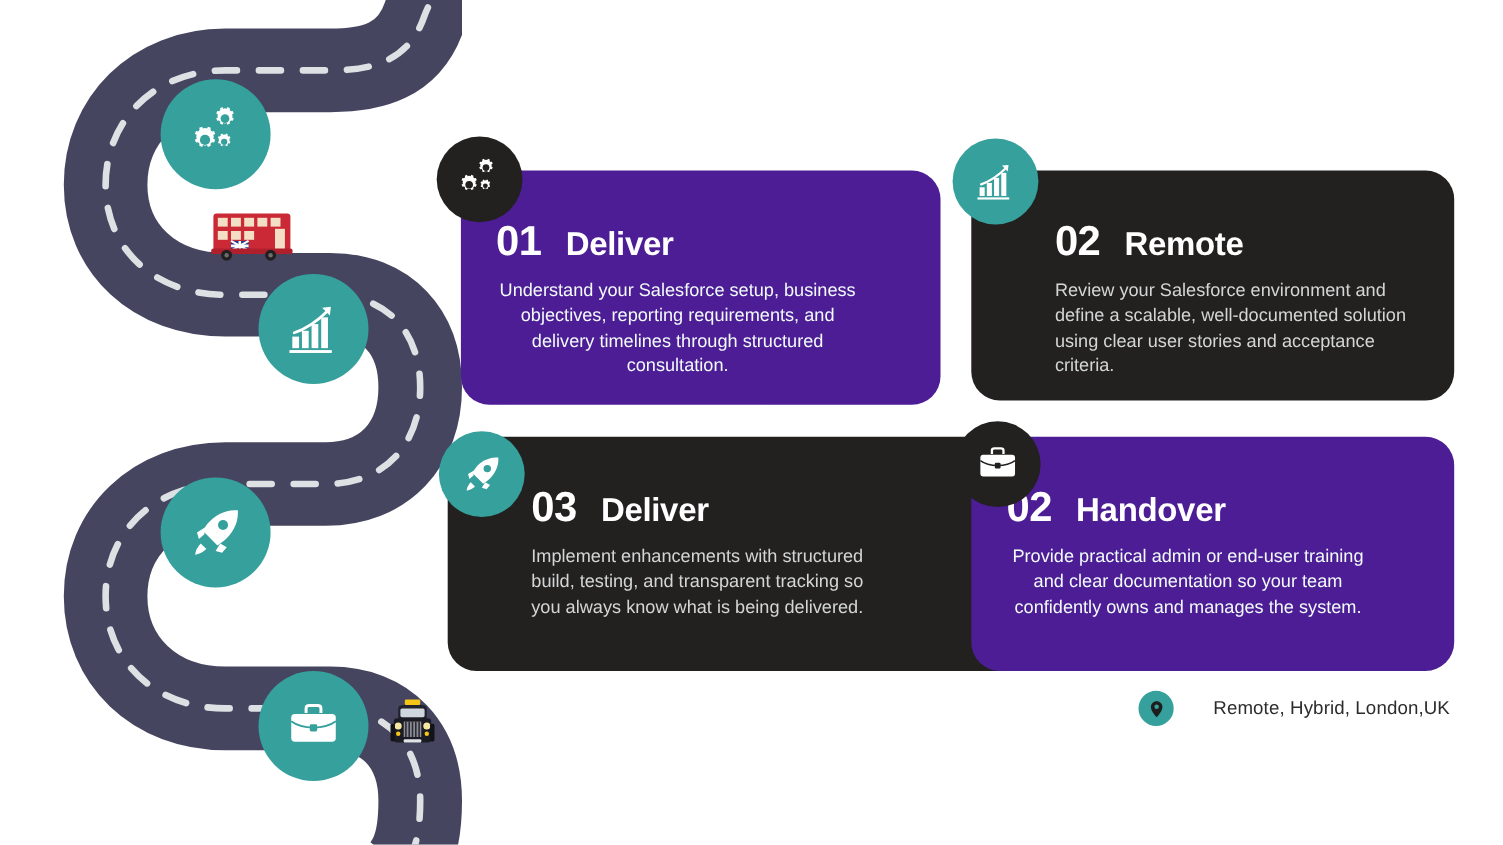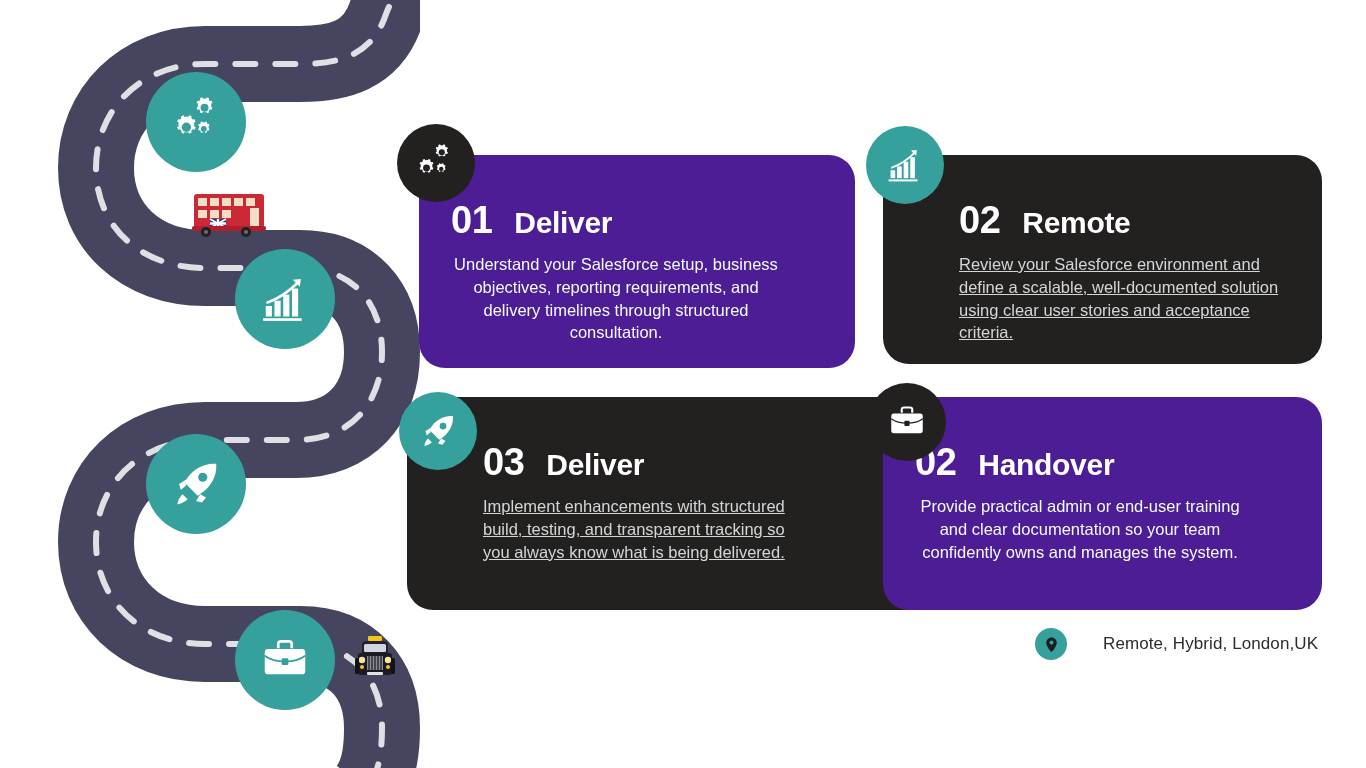--- a/index.html
+++ b/index.html
@@ -66,21 +66,21 @@
   .card-body {
     font-size: 16.5px;
     line-height: 1.38;
     max-width: 330px;
   }
   .card.teal .card-num,
   .card.teal .card-title { color: #ffffff; }
   .card.teal .card-body  { color: #f2fbfa; text-align: center; }
   .card.dark .card-num,
   .card.dark .card-title { color: #ffffff; }
-  .card.dark .card-body  { color: #d4d6d6; text-decoration: underline; }
+  .card.dark .card-body  { color: #d4d6d6; }
 
   
   .badge {
     position: absolute;
     width: 78px; height: 78px;
     border-radius: 50%;
     display: flex;
     align-items: center;
     justify-content: center;
   }

